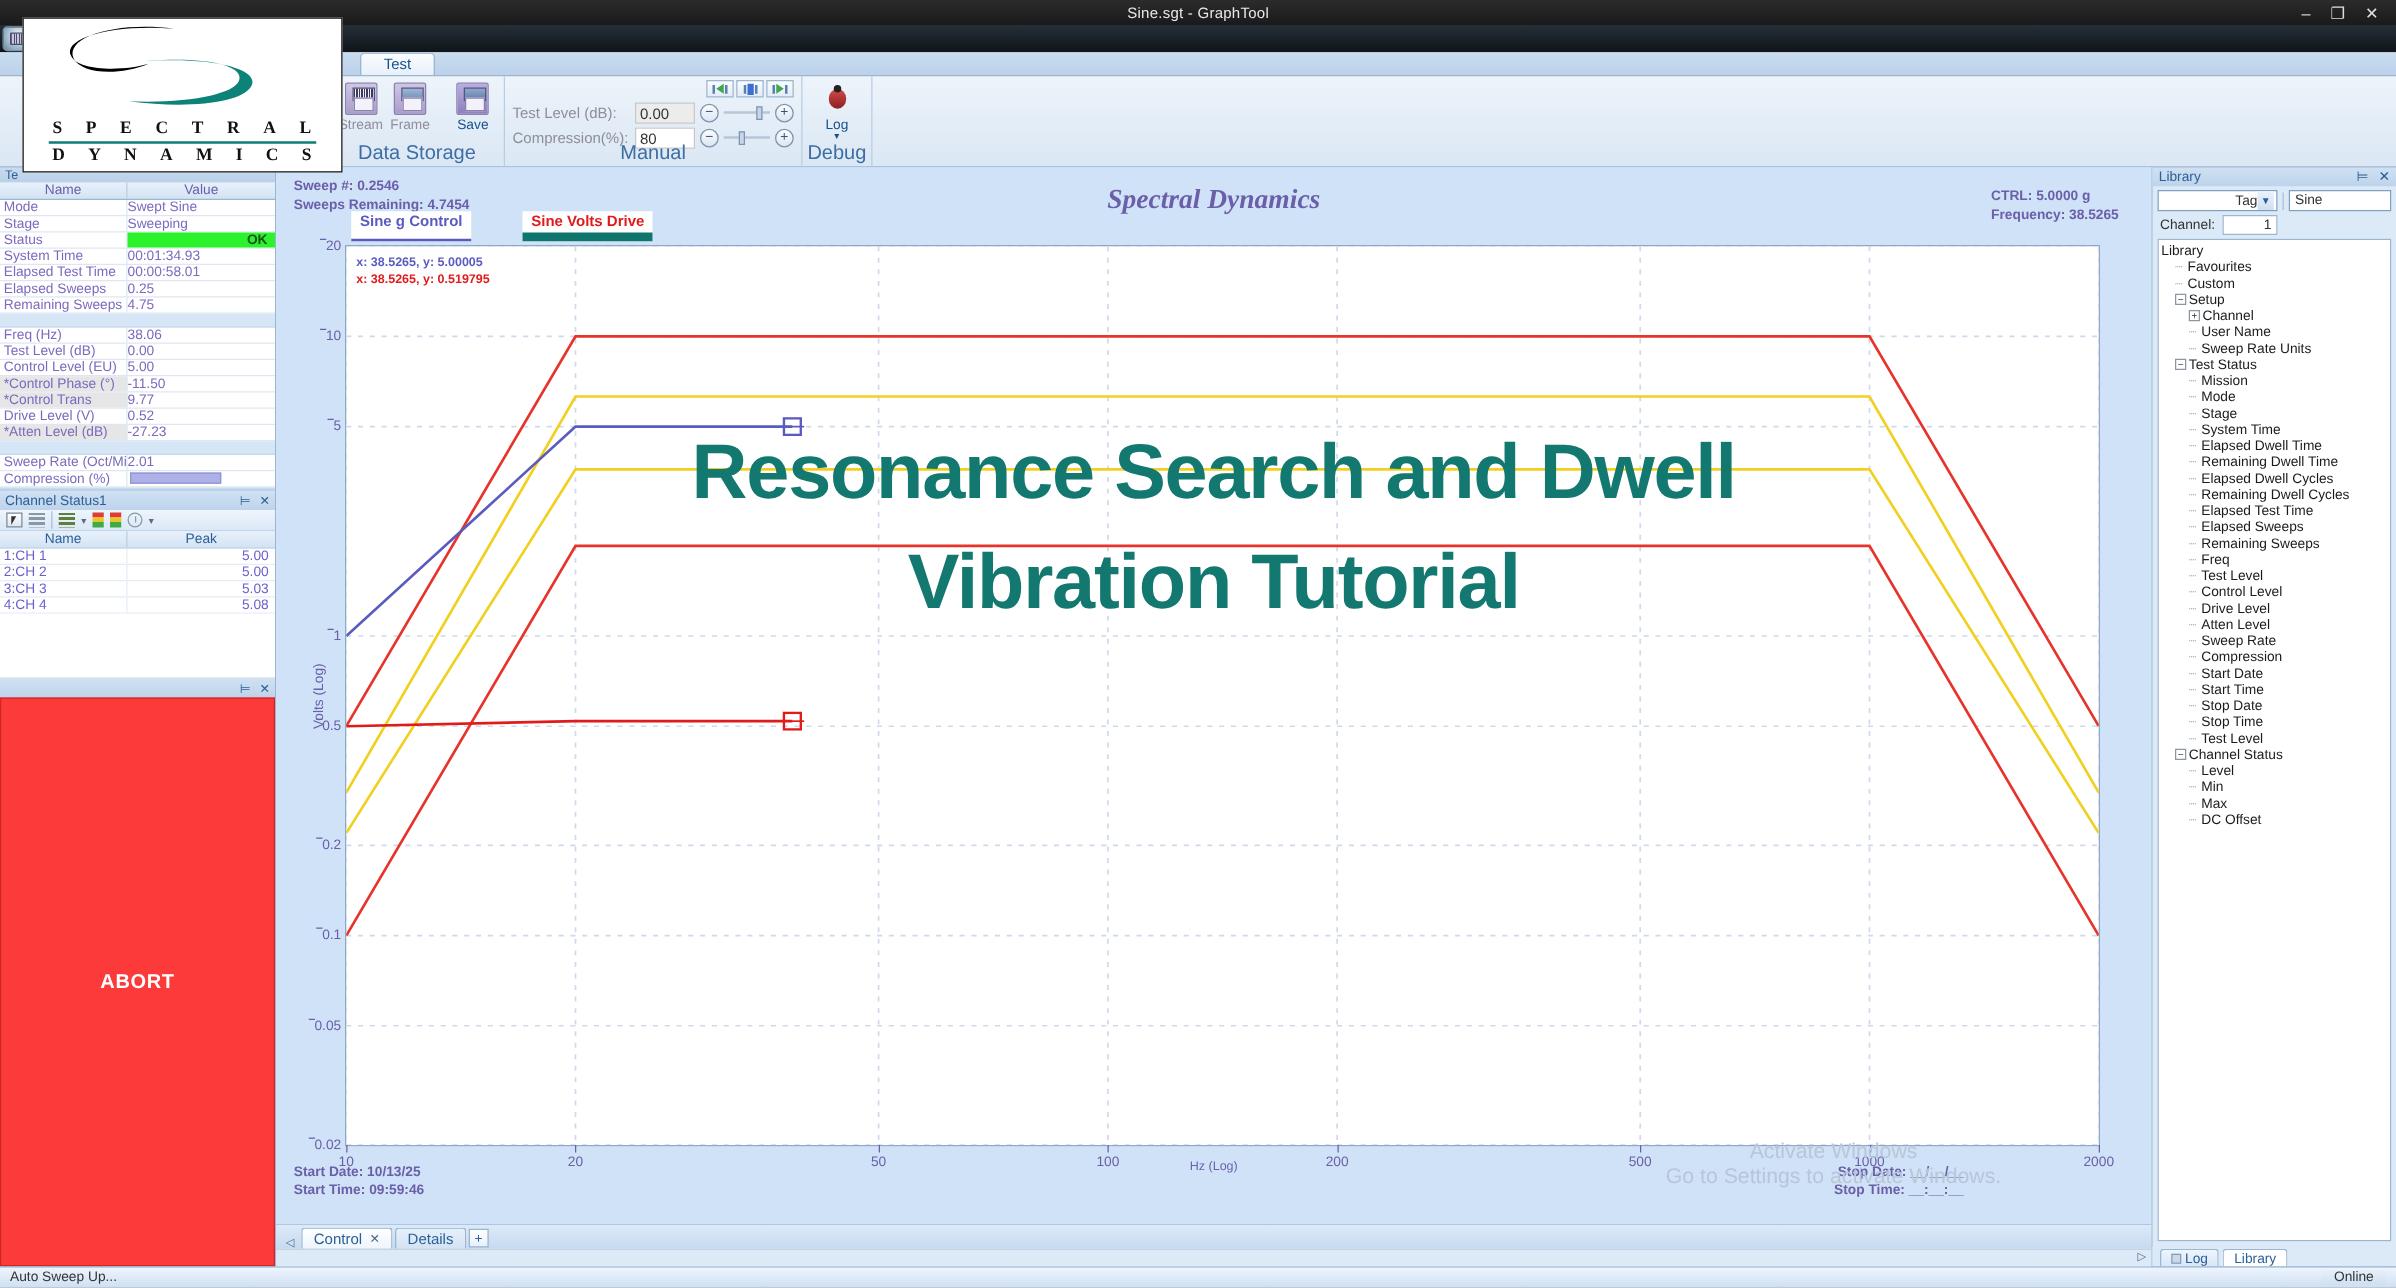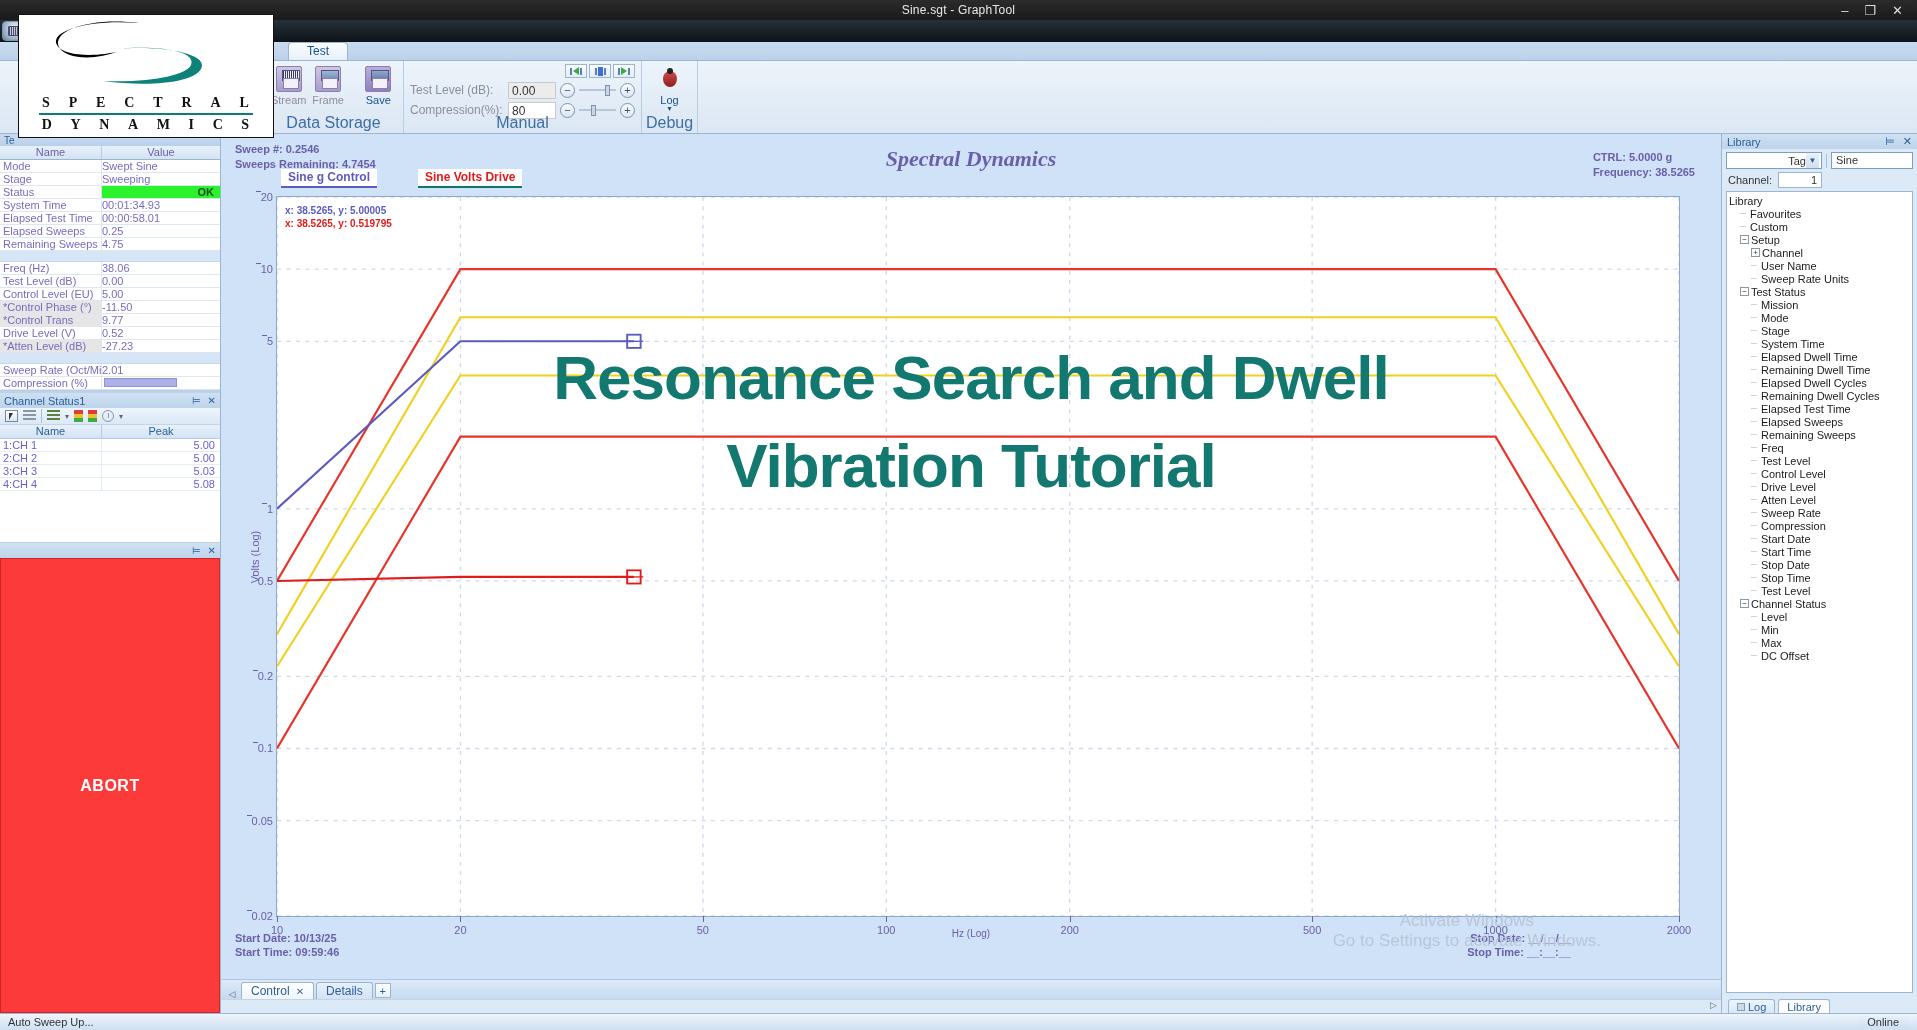--- a/index.html
+++ b/index.html
@@ -145,21 +145,21 @@
   
   .center { flex:1; display:flex; flex-direction:column; min-width:0; background:#cfe2f7; position:relative; }
   .chartarea { flex:1; position:relative; background:#cfe2f7; }
   .sd-title { position:absolute; left:0; right:0; top:12px; text-align:center; font-size:22px; font-style:italic;
       font-weight:bold; color:#6a5fa8; font-family:"Liberation Serif", serif; }
   .sweepinfo { position:absolute; left:14px; top:8px; font-size:11px; color:#6a5fa8; font-weight:bold; line-height:15px; }
   .ctrlinfo { position:absolute; right:26px; top:16px; font-size:11px; color:#6a5fa8; font-weight:bold; line-height:15px; text-align:left; }
   .legend { position:absolute; top:35px; left:60px; display:flex; gap:41px; }
   .legitem { background:#fff; padding:1px 7px 2px; font-size:12px; font-weight:bold; }
   .legitem.blue { color:#5b5bbf; border-bottom:2px solid #5b5bbf; }
-  .legitem.red { color:#e01b1b; border-bottom:2px solid #0f766e; }
+  .legitem.red { color:#e01b1b; border-bottom:7px solid #0f766e; }
   .plotbox { position:absolute; left:55px; right:41px; top:62px; bottom:62px; background:#fff; border:1px solid #8fa8c4; }
   .cursorread { position:absolute; left:64px; top:70px; font-size:10px; font-weight:bold; line-height:13px; z-index:5; }
   .cursorread .b { color:#5b5bbf; }
   .cursorread .r { color:#e01b1b; }
   .ylab { position:absolute; left:8px; top:50%; transform:translateY(-50%) rotate(-90deg); transform-origin:center;
      font-size:11px; color:#6a5fa8; white-space:nowrap; }
   .xlab { position:absolute; left:0; right:0; bottom:40px; text-align:center; font-size:10px; color:#6a5fa8; }
   .ytick { position:absolute; right:calc(100% + 4px); transform:translateY(-50%); font-size:11px; color:#6a5fa8; white-space:nowrap; }
   .ytickmark { position:absolute; left:-5px; width:5px; height:1px; background:#6a5fa8; top:0; }
   .xtick { position:absolute; top:calc(100% + 8px); transform:translateX(-50%); font-size:11px; color:#6a5fa8; }

